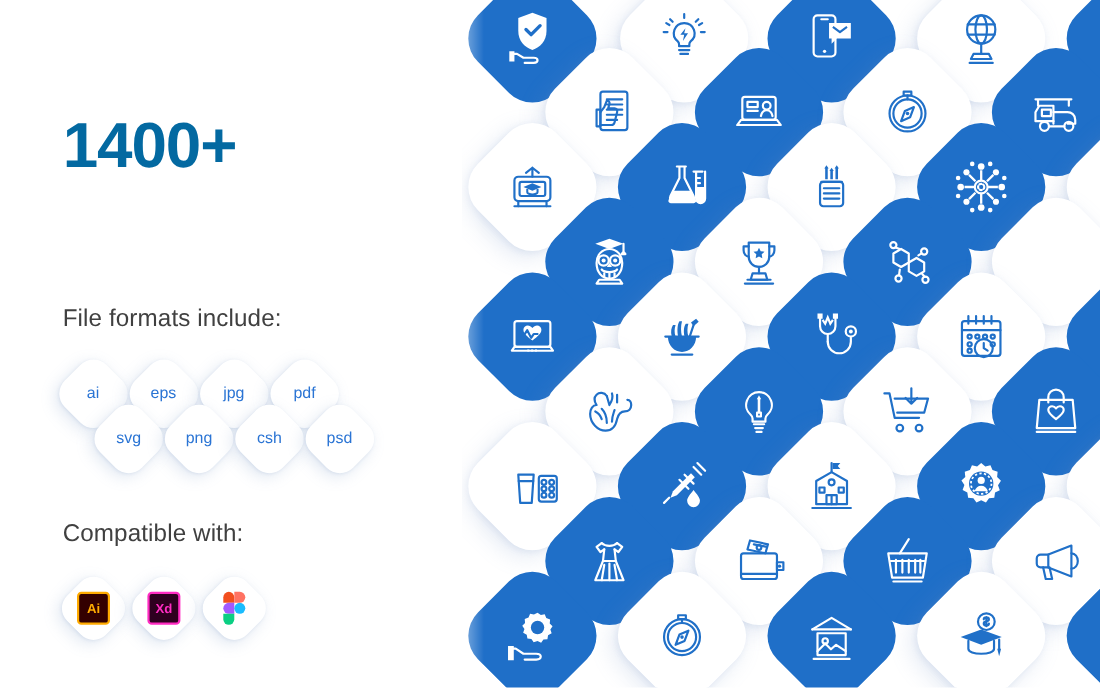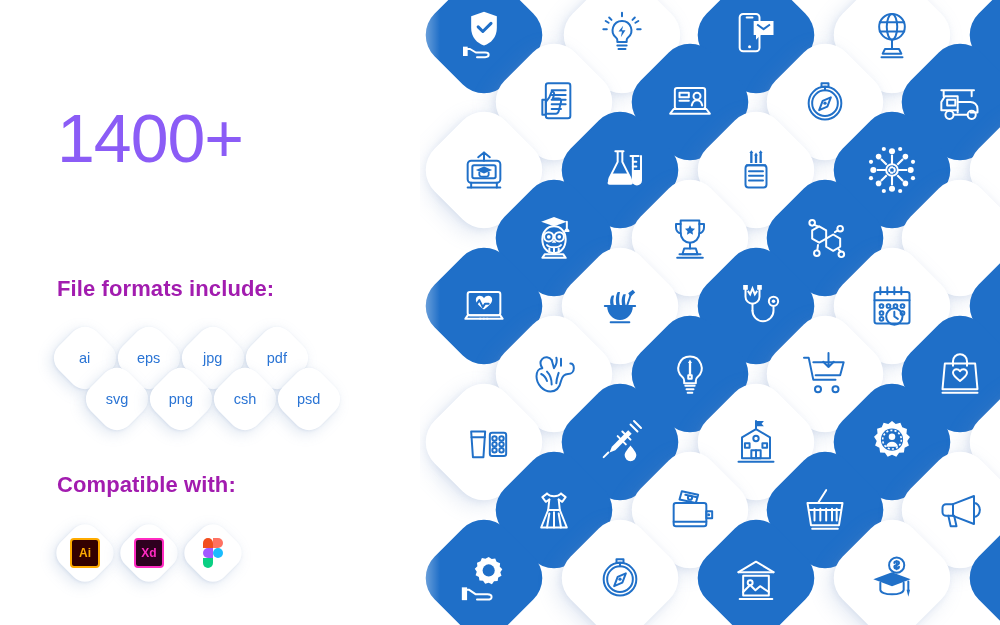--- a/index.html
+++ b/index.html
@@ -19,31 +19,31 @@
     position:absolute;left:58px;top:48px;
     height:42px;padding:0 26px;
     display:flex;align-items:center;justify-content:center;
     background:var(--brand,#1f6fc8);
     border-radius:21px;
     color:#fff;font-size:14.5px;font-weight:bold;letter-spacing:.2px;
     white-space:nowrap;
   }
   #headline-big{
     position:absolute;left:57px;top:104px;
-    font-size:68px;font-weight:normal;line-height:1;
-    color:#8b5cf6;letter-spacing:-1px;
+    font-size:58px;font-weight:bold;line-height:1;
+    color:#0369a1;letter-spacing:-1px;
   }
   #headline-sub{
     position:absolute;left:57px;top:192px;
     font-size:56px;font-weight:normal;line-height:1;
     color:#2070c8;letter-spacing:0px;
   }
   .section-title{
     position:absolute;left:57px;
-    font-size:22px;font-weight:bold;color:#a21caf;letter-spacing:.1px;
+    font-size:22px;font-weight:normal;color:#404040;letter-spacing:.1px;
   }
   #formats-title{top:276px;}
   #compat-title{top:472px;}
 
   
   .sq{
     position:absolute;
     width:54px;height:54px;
     background:#ffffff;
     border-radius:17px;

